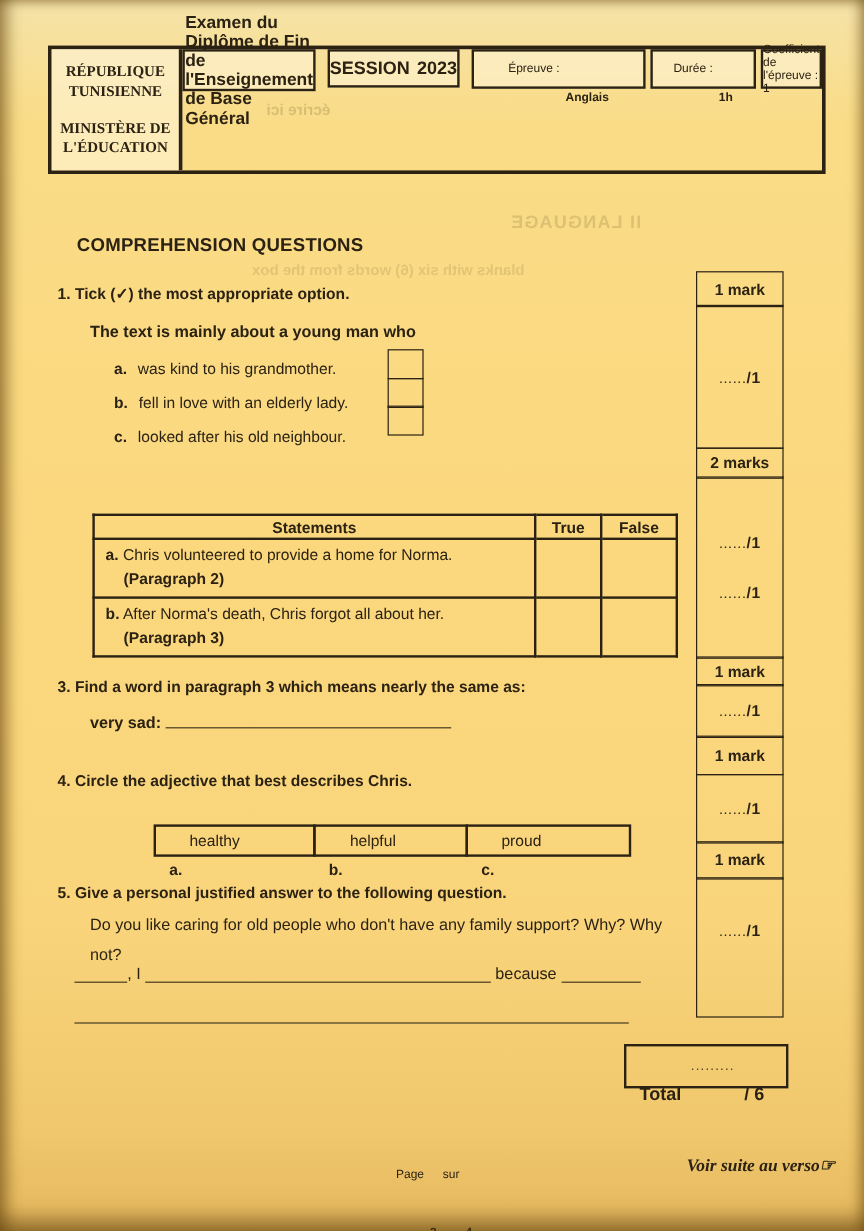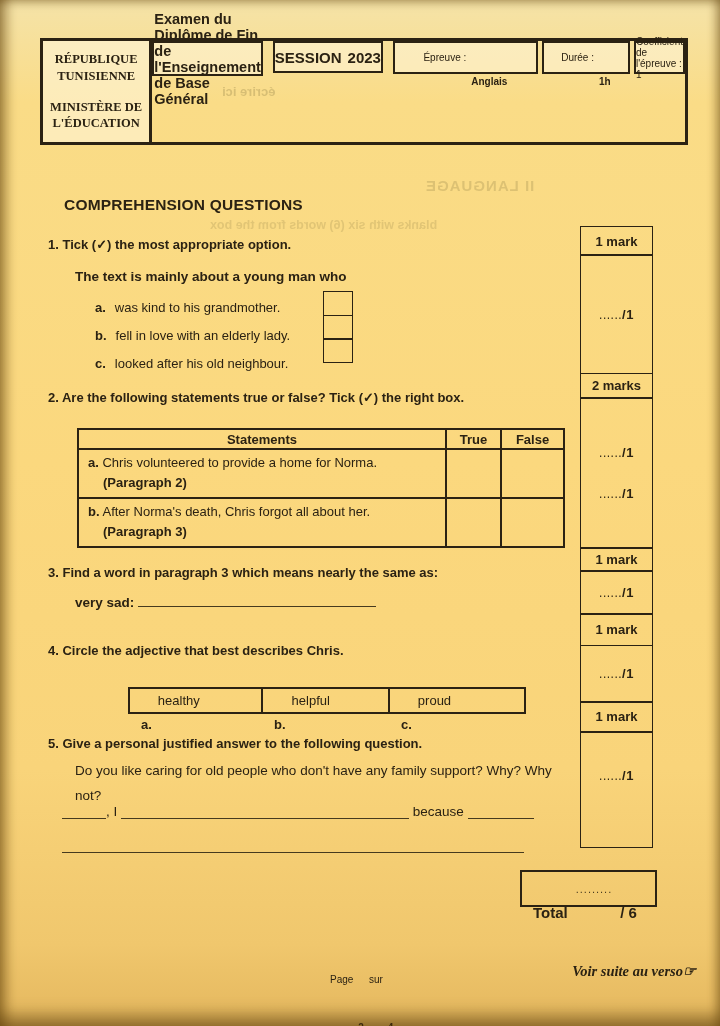--- a/index.html
+++ b/index.html
@@ -141,21 +141,20 @@
       <span class="lt">c.</span>
       <span>looked after his old neighbour.</span>
     </div>
   </div>
   <div class="abs boxes">
     <div class="tick-box"></div>
     <div class="tick-box"></div>
     <div class="tick-box"></div>
   </div>
 
-  <div class="abs qp" style="left:48px; top:390px;">2. Are the following statements true or false? Tick (✓) the right box.</div>
   <table class="abs stmt">
     <colgroup>
         <col class="col-s">
         <col class="col-t">
         <col class="col-f">
       </colgroup>
     <tbody>
         <tr>
       <th>Statements</th>
       <th>True</th>

